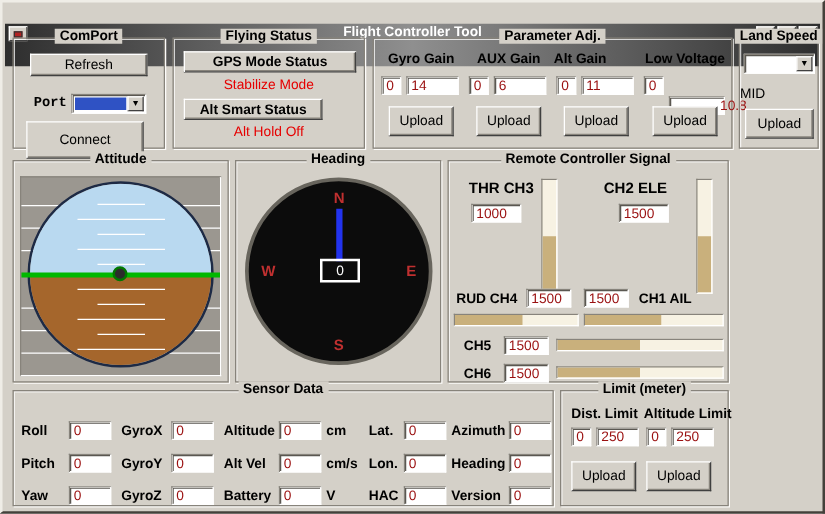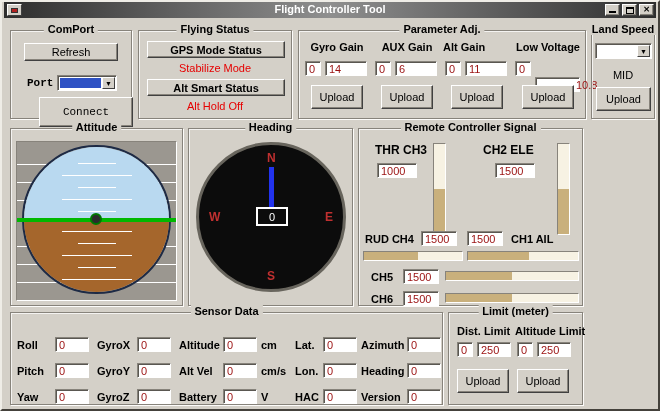--- a/index.html
+++ b/index.html
@@ -5,21 +5,21 @@
   * { box-sizing: border-box; }
   html,body { margin:0; padding:0; background:#6b6b6b; }
   .window {
     position:relative; width:660px; height:411px;
     background:#d4d0c8;
     border:2px solid; border-color:#efede7 #44413b #44413b #efede7;
     font-family:"Liberation Sans", sans-serif; font-size:11px; color:#000;
     overflow:hidden;
   }
   .titlebar {
-    position:absolute; left:2px; top:0; right:2px; height:16px;
+    position:absolute; left:2px; top:17px; right:2px; height:34px;
     background:linear-gradient(90deg,#2e2e2e 0%,#8f8f8f 50%,#2e2e2e 100%);
   }
   .title-text {
     position:absolute; left:0; right:0; top:1px; text-align:center;
     color:#ffffff; font-weight:bold; font-size:11px;
   }
   .sysicon {
     position:absolute; left:3px; top:2px; width:15px; height:12px;
     background:#d4d0c8; border:1px solid; border-color:#fff #404040 #404040 #fff;
   }
@@ -121,28 +121,28 @@
   <div class="group" style="left:8px;top:28px;width:122px;height:89px;">
     <div class="group-title">ComPort</div>
     <div class="btn" style="left:13px;top:12px;width:94px;height:18px;">Refresh</div>
     <span class="lbl" style="left:16px;top:46px;font-family:Liberation Mono, monospace;">Port</span>
     <div class="combo" style="left:46px;top:44px;width:60px;">
       <div class="sel"></div>
       <div class="drop">
           <span>▼</span>
         </div>
     </div>
-    <div class="btn" style="left:28px;top:66px;width:94px;height:30px;font-family:Liberation Mono, monospace;">Connect</div>
+    <div class="btn" style="left:10px;top:66px;width:94px;height:30px;">Connect</div>
   </div>
 
   <div class="group" style="left:136px;top:28px;width:154px;height:89px;">
     <div class="group-title">Flying Status</div>
     <div class="panel-raised" style="left:8px;top:10px;width:138px;height:17px;">GPS Mode Status</div>
     <div class="red" style="top:31px;">Stabilize Mode</div>
-    <div class="panel-raised" style="left:8px;top:48px;width:138px;height:17px;">Alt Smart Status</div>
+    <div class="panel-raised" style="left:8px;top:48px;width:111px;height:17px;">Alt Smart Status</div>
     <div class="red" style="top:69px;">Alt Hold Off</div>
   </div>
 
   <div class="group" style="left:296px;top:28px;width:288px;height:89px;">
     <div class="group-title">Parameter Adj.</div>
 
     <div style="position:absolute;left:4px;top:10px;width:68px;height:76px;">
       <div style="text-align:center;font-weight:bold;">Gyro Gain</div>
       <div class="field" style="left:2px;top:20px;width:16px;">0</div>
       <div class="field" style="left:22px;top:20px;width:42px;">14</div>
@@ -171,21 +171,21 @@
     </div>
   </div>
 
   <div class="group" style="left:589px;top:28px;width:64px;height:89px;">
     <div class="group-title">Land Speed</div>
     <div class="combo" style="left:3px;top:12px;width:57px;">
       <div class="drop">
           <span>▼</span>
         </div>
     </div>
-    <div style="position:absolute;left:0;right:0;top:38px;text-align:center;">MID</div>
+    <div style="position:absolute;left:0;right:0;top:38px;text-align:left;">MID</div>
     <div class="btn" style="left:4px;top:56px;width:55px;height:24px;">Upload</div>
   </div>
 
   <div class="group" style="left:8px;top:126px;width:173px;height:178px;">
     <div class="group-title">Attitude</div>
     <div class="inst-panel" style="left:5px;top:12px;width:161px;height:160px;">
       <div class="wline" style="left:0;right:0;top:22px;"></div>
       <div class="wline" style="left:0;right:0;top:40px;"></div>
       <div class="wline" style="left:0;right:0;top:58px;"></div>
       <div class="wline" style="left:0;right:0;top:104px;"></div>

